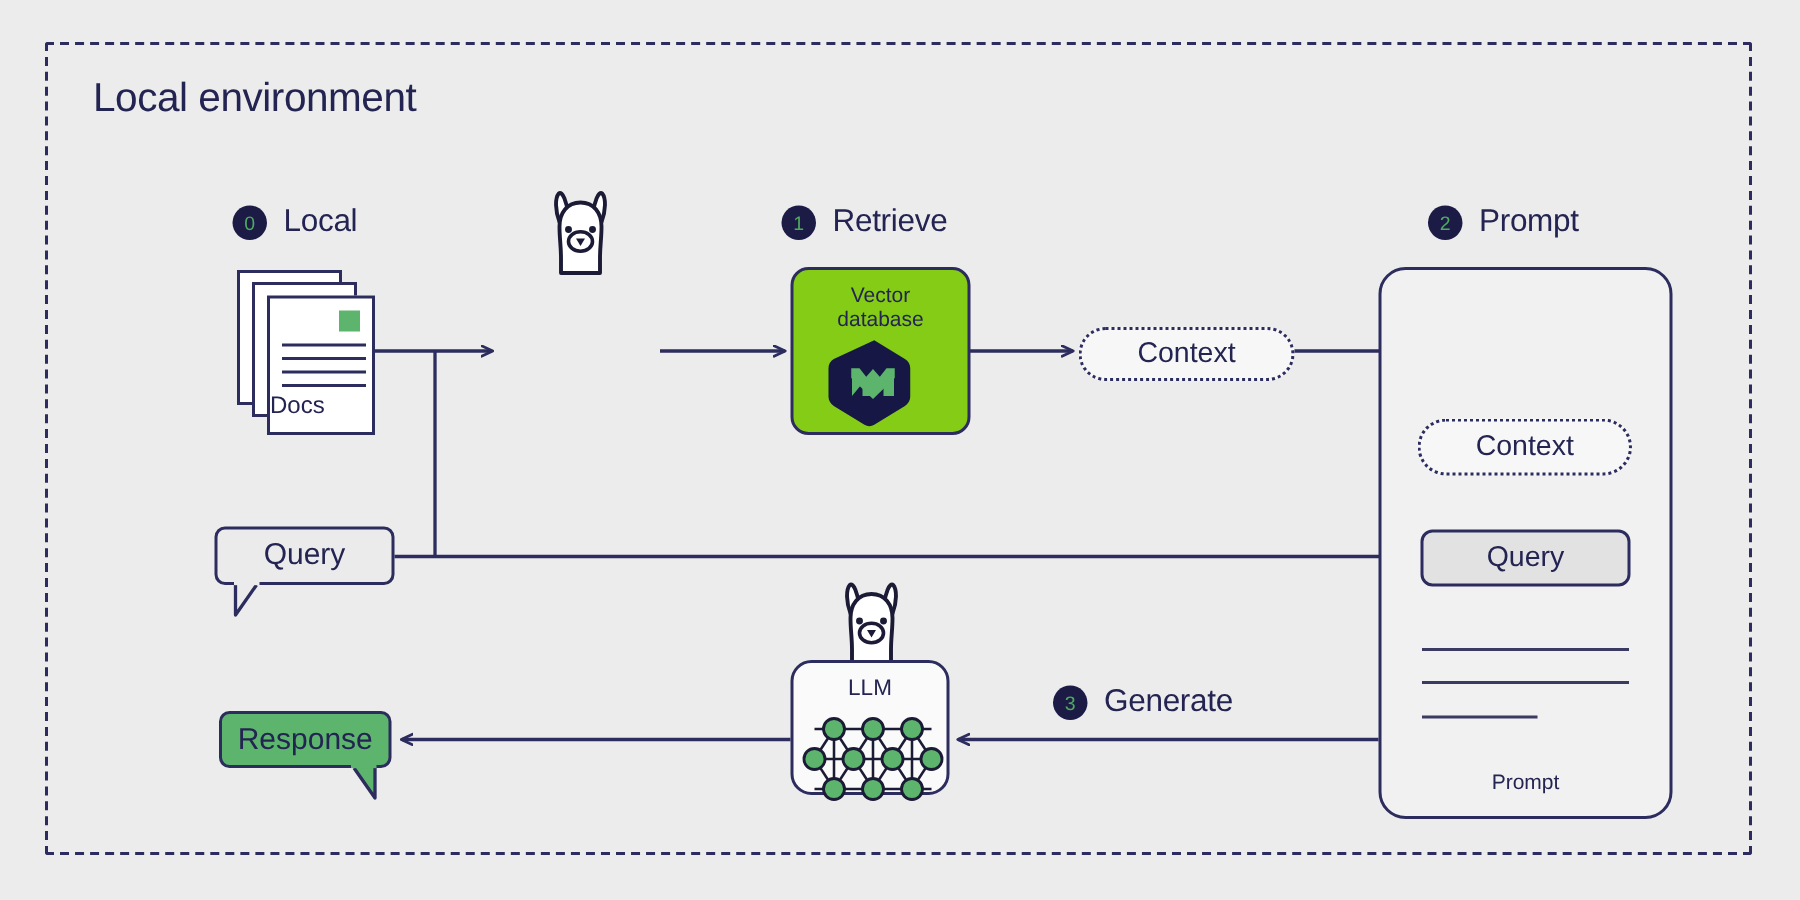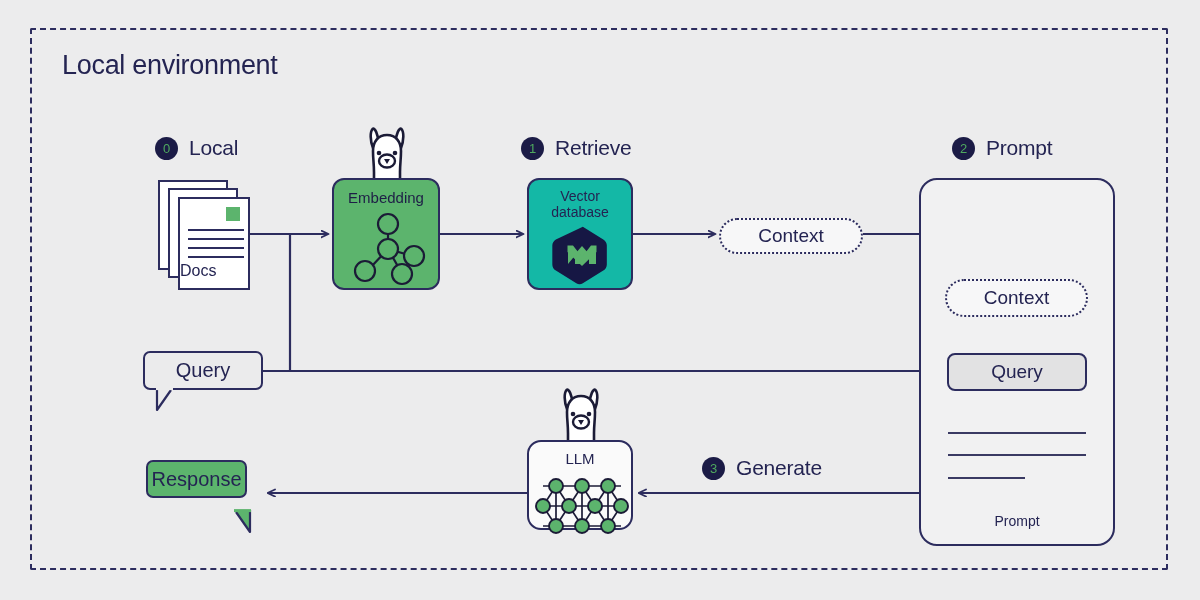--- a/index.html
+++ b/index.html
@@ -131,22 +131,22 @@
     left: 0; right: 0; top: 9px;
     text-align: center;
     font-size: 15px;
     color: #1e1e46;
   }
   #llama-embed { left: 362px; top: 126px; z-index: 2; }
 
   
   .vdb-box {
     left: 527px; top: 178px;
-    width: 106px; height: 112px;
-    background: #14b8a6;
+    width: 120px; height: 112px;
+    background: #84cc16;
     border: 2px solid #2c2c5e;
     border-radius: 12px;
   }
   .vdb-caption {
     position: absolute;
     left: 0; right: 0; top: 8px;
     text-align: center;
     font-size: 14px;
     line-height: 16px;
     color: #242452;
@@ -212,22 +212,22 @@
     justify-content: center;
     font-size: 20px;
     color: #242452;
   }
   #bubble-query {
     left: 143px; top: 351px;
     width: 120px; height: 39px;
     background: #ebebec;
   }
   #bubble-response {
-    left: 146px; top: 460px;
-    width: 101px; height: 38px;
+    left: 146px; top: 474px;
+    width: 115px; height: 38px;
     background: #5cb46d;
   }
   .tail { position: absolute; }
 
   
   .llm-box {
     left: 527px; top: 440px;
     width: 106px; height: 90px;
     background: #fafafa;
     border: 2px solid #2c2c5e;
@@ -315,38 +315,20 @@
       <path d="M11,22 C8,14 8,6 10.5,3 C13,1 16,9 16.5,16"></path>
       <path d="M39,22 C42,14 42,6 39.5,3 C37,1 34,9 33.5,16"></path>
       <path d="M25,9 C34,9 39,16 39,25 C39,33 38,38 38,46 L38,56 L12,56 L12,46 C12,38 11,33 11,25 C11,16 16,9 25,9 Z"></path>
     </g>
     <ellipse cx="25" cy="35" rx="8" ry="6.5" fill="#ffffff" stroke="#1b1b36" stroke-width="2.4"></ellipse>
     <circle cx="17" cy="27" r="2.3" fill="#1b1b36"></circle>
     <circle cx="33" cy="27" r="2.3" fill="#1b1b36"></circle>
     <path d="M22,33 L28,33 L25,38 Z" fill="#1b1b36"></path>
   </svg>
 
-  <div class="node embed-box">
-    <div class="embed-caption">Embedding</div>
-    <svg width="108" height="78" viewBox="0 0 108 78" style="position:absolute;left:0;top:30px;">
-      <g stroke="#1b1b36" stroke-width="2.2" fill="none">
-        <line x1="54" y1="18" x2="54" y2="39"></line>
-        <line x1="54" y1="39" x2="75" y2="45"></line>
-        <line x1="54" y1="39" x2="36" y2="58"></line>
-        <line x1="54" y1="39" x2="66" y2="60"></line>
-      </g>
-      <g fill="#5cb46d" stroke="#1b1b36" stroke-width="2.2">
-        <circle cx="54" cy="14" r="10"></circle>
-        <circle cx="54" cy="39" r="10"></circle>
-        <circle cx="80" cy="46" r="10"></circle>
-        <circle cx="31" cy="61" r="10"></circle>
-        <circle cx="68" cy="64" r="10"></circle>
-      </g>
-    </svg>
-  </div>
 
   <div class="node vdb-box">
     <div class="vdb-caption">
       <div>Vector</div>
       <div>database</div>
     </div>
     <svg width="62" height="62" viewBox="0 0 62 62" style="position:absolute;left:22px;top:44px;">
       <path d="M31,2.8 L53,15.4 C55.5,16.8 56.8,19 56.8,21.6 L56.8,40.4 C56.8,43 55.5,45.2 53,46.6 L31,59.2 C28.8,60.5 26.2,60.5 24,59.2 L2,46.6 C-0.5,45.2 -1.8,43 -1.8,40.4 L-1.8,21.6 C-1.8,19 -0.5,16.8 2,15.4 Z" transform="translate(3,0) scale(0.93,1)" fill="#161744"></path>
       <path d="M17,22 L17,40 L24,31.5 L24,40 L31,40 L31,22 L24,30 L17,22 Z" fill="#5cb46d"></path>
       <path d="M31,22 L31,40 L38,31.5 L38,40 L45,40 L45,22 L38,30 L31,22 Z" fill="#5cb46d"></path>

